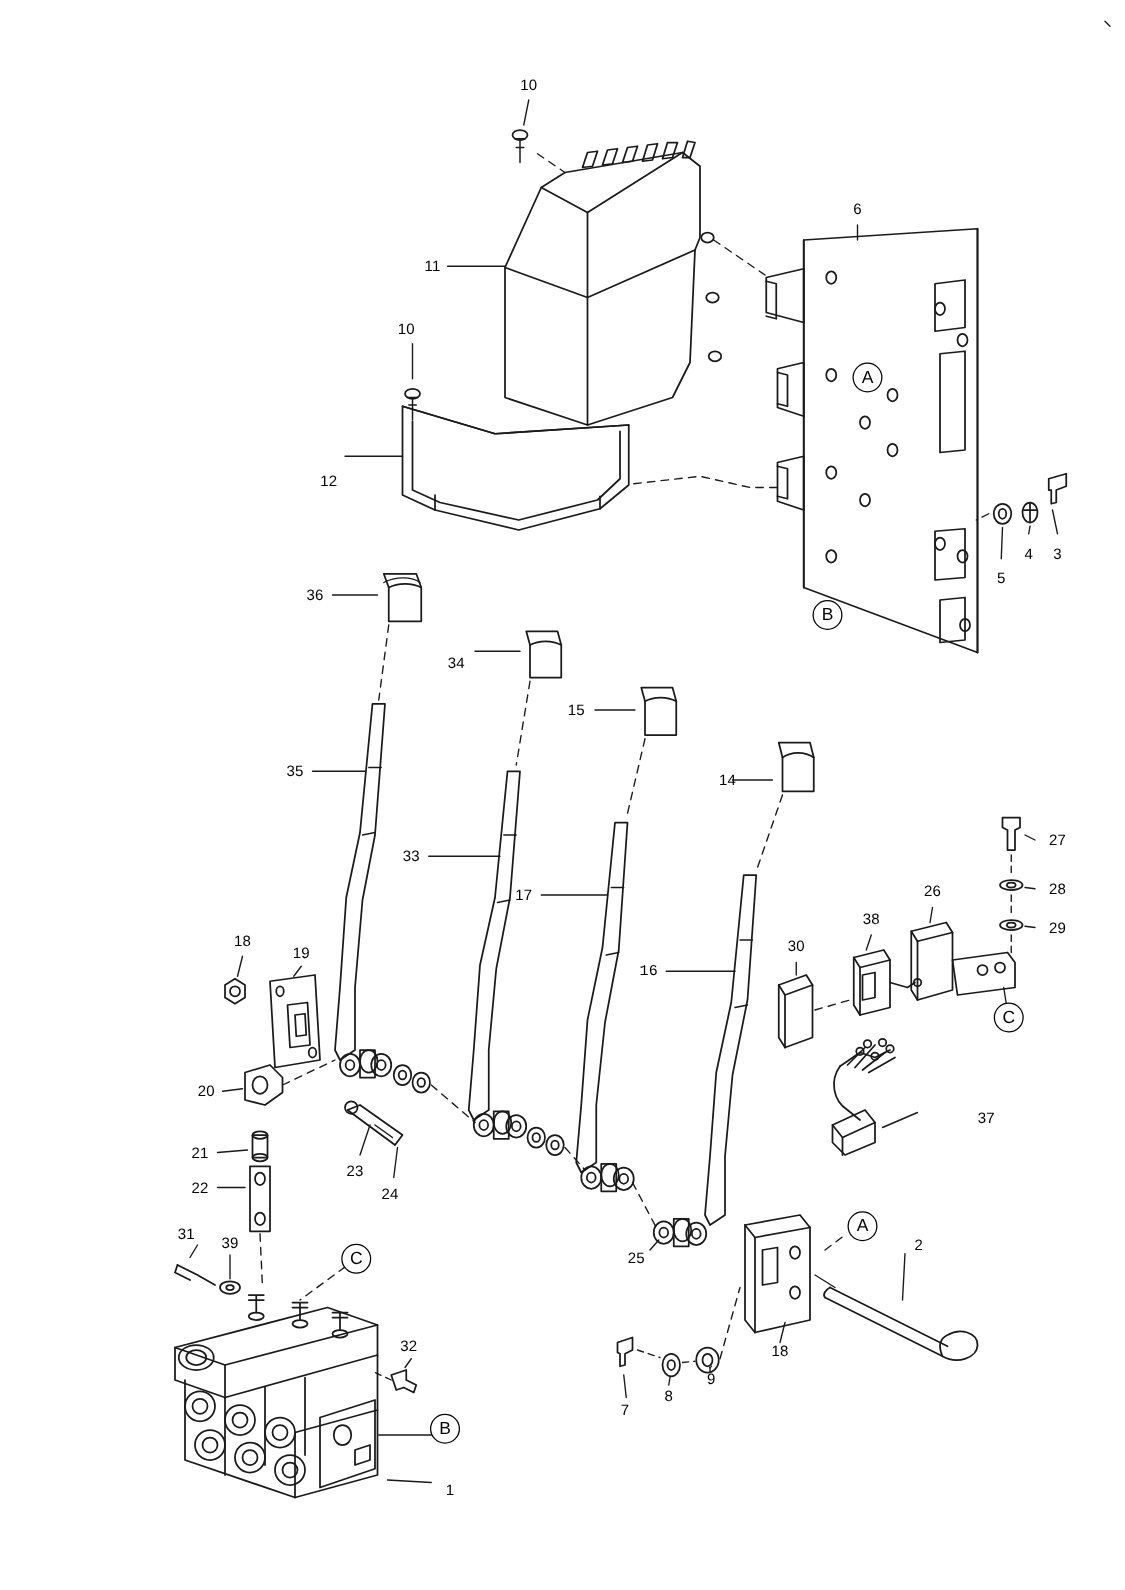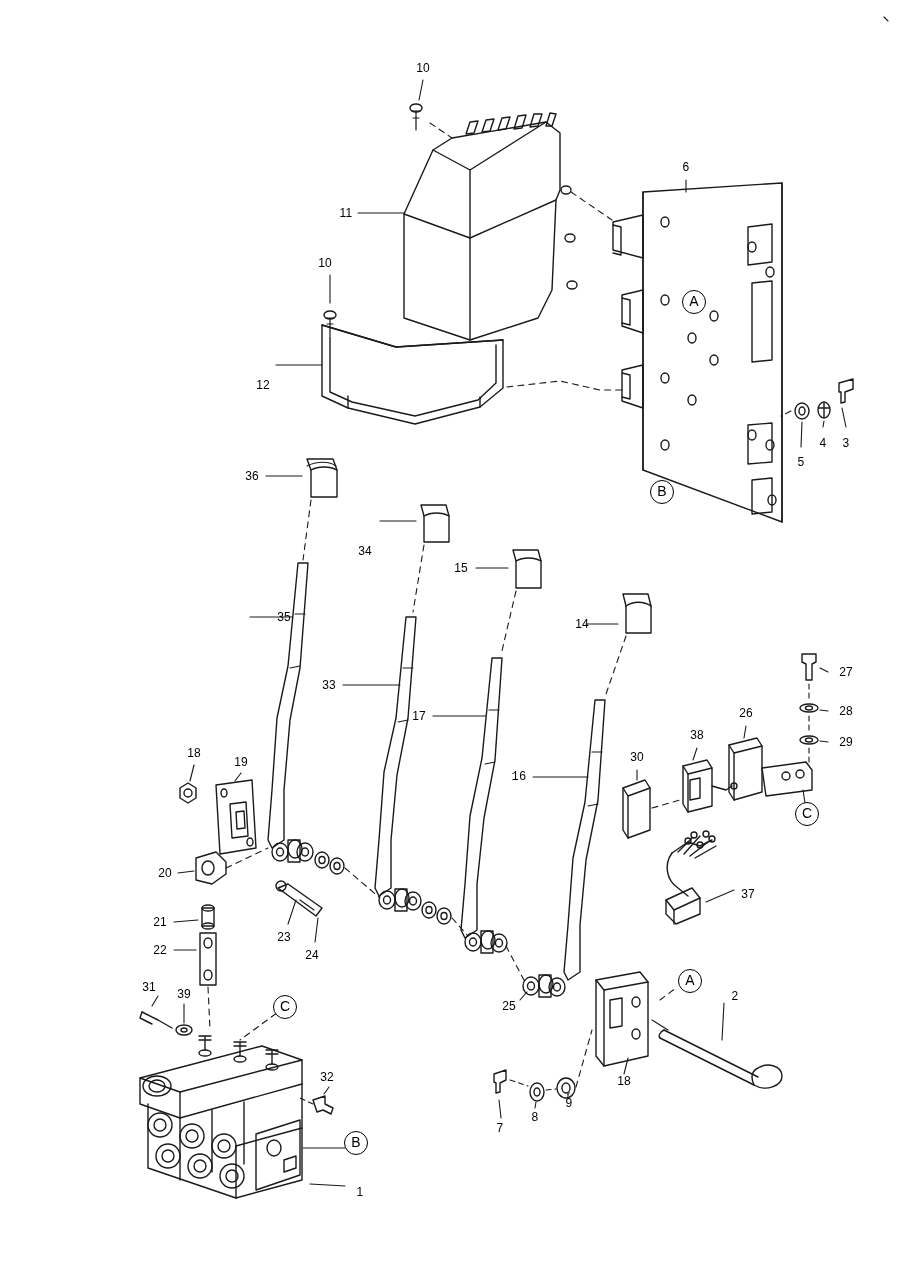--- a/index.html
+++ b/index.html
@@ -383,36 +383,36 @@
 
   <div class="callout" style="left:423px; top:68px;">10</div>
   <div class="callout" style="left:686px; top:167px;">6</div>
   <div class="callout" style="left:346px; top:213px;">11</div>
   <div class="callout" style="left:325px; top:263px;">10</div>
   <div class="callout" style="left:263px; top:365px;margin-top:20px;">12</div>
   <div class="callout" style="left:846px; top:443px;">3</div>
   <div class="callout" style="left:823px; top:443px;">4</div>
   <div class="callout" style="left:801px; top:462px;">5</div>
   <div class="callout" style="left:252px; top:476px;">36</div>
-  <div class="callout" style="left:365px; top:551px;">34</div>
+  <div class="callout" style="left:365px; top:530px;">34</div>
   <div class="callout" style="left:461px; top:568px;">15</div>
-  <div class="callout" style="left:236px; top:617px;margin-left:48px;">35</div>
+  <div class="callout" style="left:236px; top:617px;">35</div>
   <div class="callout" style="left:570px; top:624px;margin-left:12px;">14</div>
   <div class="callout" style="left:846px; top:672px;">27</div>
   <div class="callout" style="left:329px; top:685px;text-align:center;">33</div>
   <div class="callout" style="left:846px; top:711px;">28</div>
   <div class="callout" style="left:419px; top:716px;">17</div>
   <div class="callout" style="left:746px; top:713px;">26</div>
   <div class="callout" style="left:846px; top:742px;">29</div>
   <div class="callout" style="left:697px; top:735px;">38</div>
   <div class="callout" style="left:637px; top:757px;">30</div>
   <div class="callout" style="left:194px; top:753px;">18</div>
   <div class="callout" style="left:241px; top:762px;">19</div>
   <div class="callout" style="left:519px; top:777px;font-family:Liberation Mono, monospace;">16</div>
-  <div class="callout" style="left:748px; top:894px;">37</div>
+  <div class="callout" style="left:789px; top:894px;">37</div>
   <div class="callout" style="left:165px; top:873px;">20</div>
   <div class="callout" style="left:284px; top:937px;">23</div>
   <div class="callout" style="left:312px; top:955px;">24</div>
   <div class="callout" style="left:160px; top:922px;">21</div>
   <div class="callout" style="left:160px; top:950px;">22</div>
   <div class="callout" style="left:509px; top:1006px;">25</div>
   <div class="callout" style="left:149px; top:987px;">31</div>
   <div class="callout" style="left:184px; top:994px;">39</div>
   <div class="callout" style="left:735px; top:996px;">2</div>
   <div class="callout" style="left:327px; top:1077px;">32</div>

